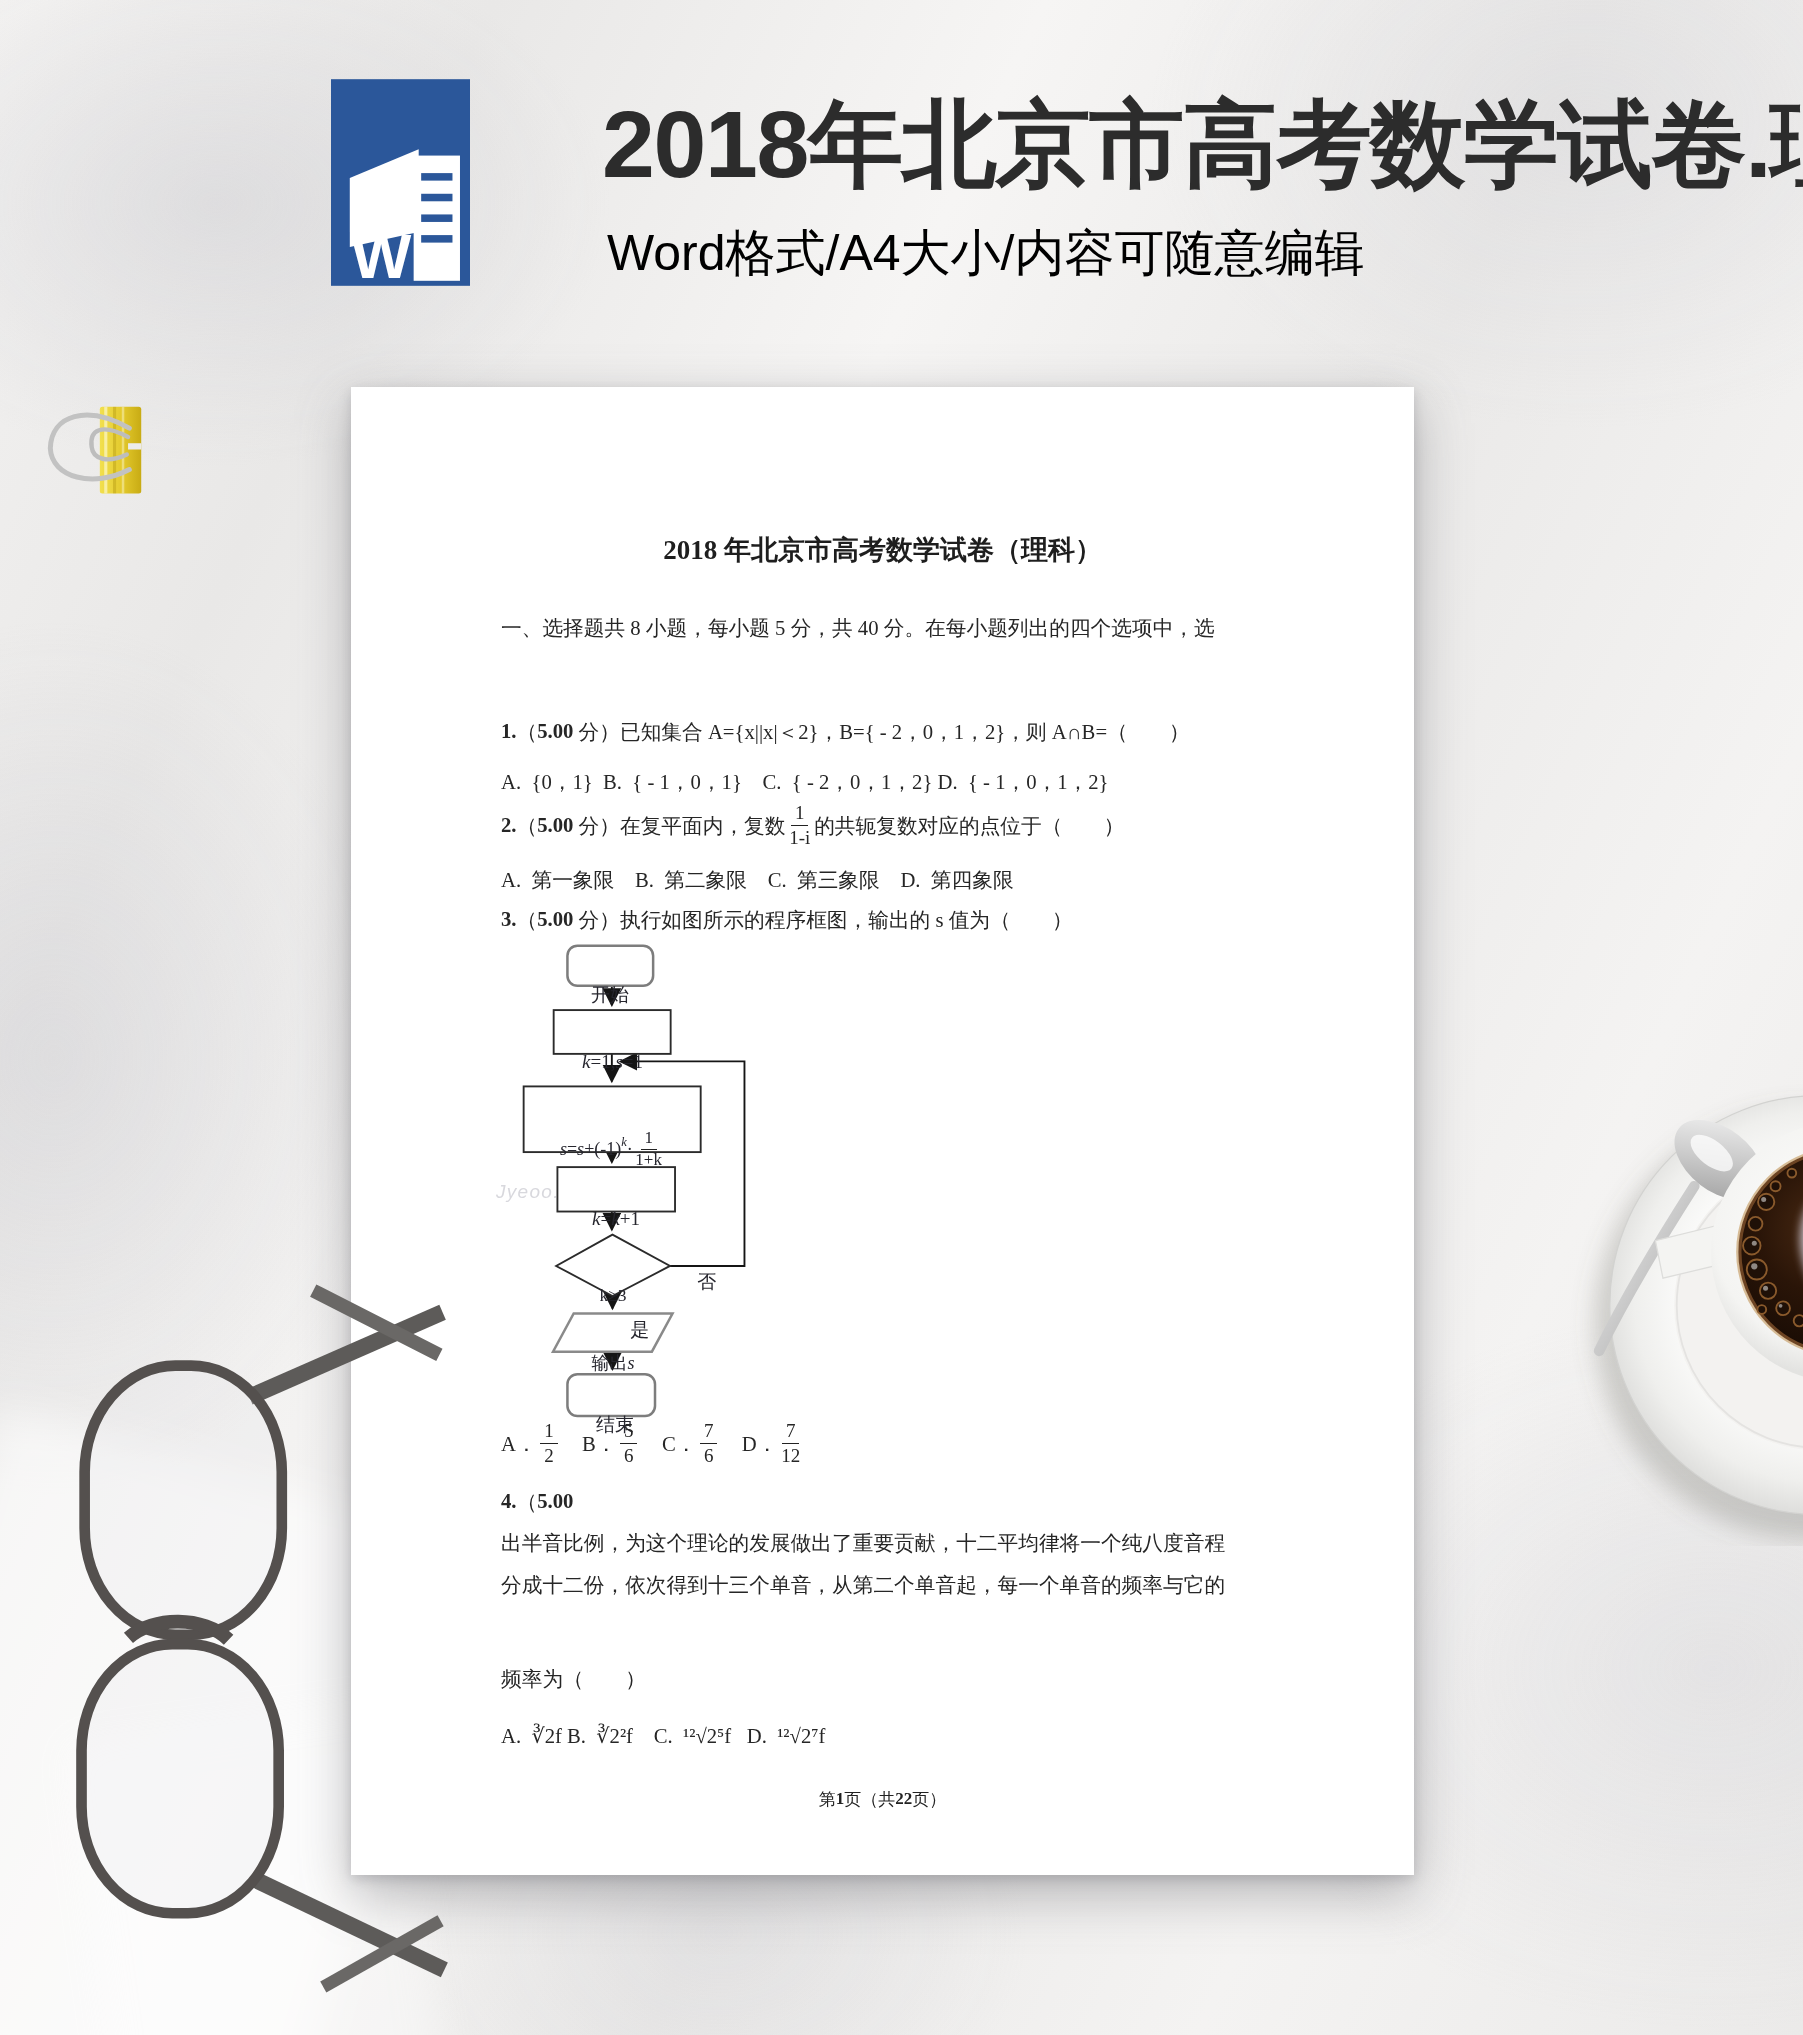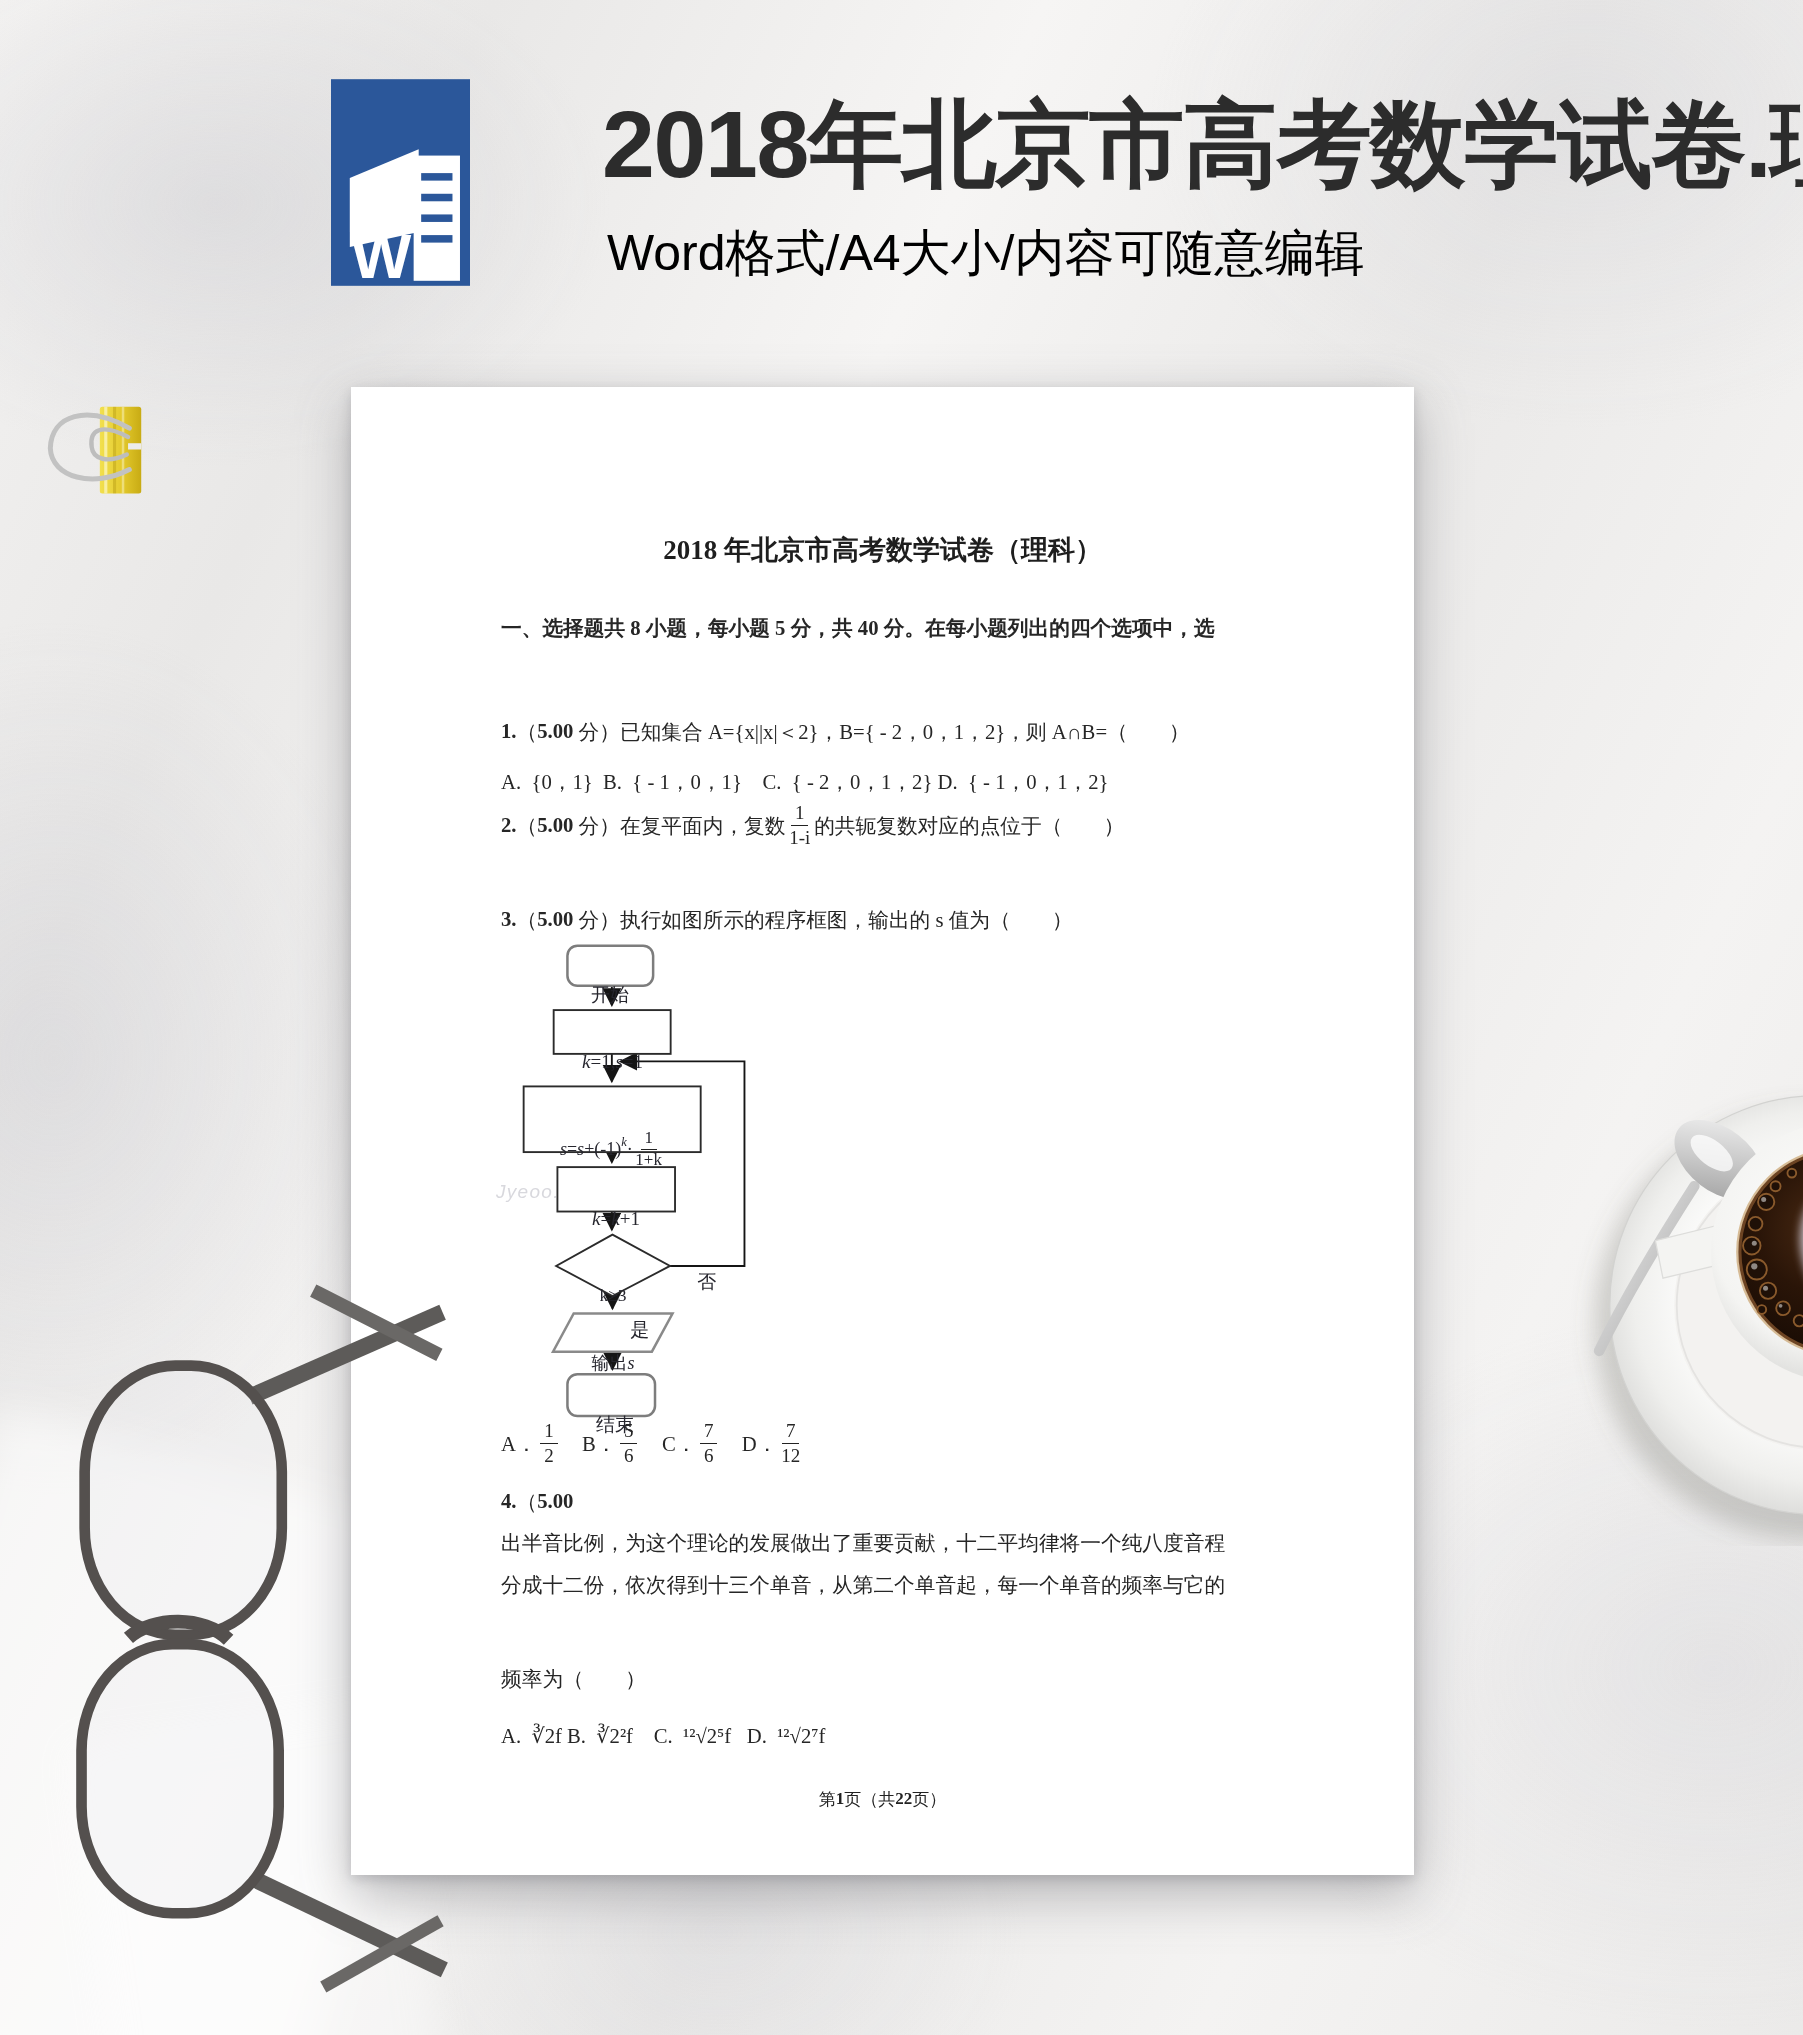--- a/index.html
+++ b/index.html
@@ -31,21 +31,21 @@
   .paper{
     position:absolute;left:351px;top:387px;width:1063px;height:1488px;background:#ffffff;
     box-shadow:0 17.5px 50px rgba(95,95,102,.42),0 3.8px 11.3px rgba(110,110,118,.28);
   }
   .line{
     position:absolute;left:150px;width:827px;height:41px;
     display:flex;align-items:center;font-size:20.7px;color:#262626;white-space:pre-wrap;
   }
   .tall{height:63px;}
   .center{left:0;width:100%;justify-content:center;}
-  .bold-line{font-weight:bold;}
+  .bold-line{font-weight:normal;}
   .b{font-weight:bold;}
   .it{font-style:italic;}
   .line sup,.fc-text sup{font-size:12.5px;transform:translateY(-7.5px);font-style:italic;}
   .frac{display:inline-flex;flex-direction:column;align-items:center;margin:0 3.8px;font-size:19px;line-height:1.05;}
   .fn{border-bottom:1.3px solid #222;padding:0 3.8px 1.9px;}
   .fd{padding-top:1.9px;}
   .doc-title{top:141px;height:44px;font-size:27px;font-weight:bold;color:#1e1e1e;}
   .footer{top:1393px;height:38px;font-size:17px;color:#222;}
   .watermark{
     position:absolute;left:145px;top:794px;font-size:19px;letter-spacing:1.3px;
@@ -95,20 +95,21 @@
 <div class="paper">
 
   <div class="line doc-title center">2018 年北京市高考数学试卷（理科）</div>
 
   <div class="line bold-line" style="top:220px">一、选择题共 8 小题，每小题 5 分，共 40 分。在每小题列出的四个选项中，选</div>
 
   <div class="line" style="top:324px"><span class="b">1.</span><span>（</span><span class="b">5.00</span><span> 分）已知集合 A={x||x|＜2}，B={ - 2，0，1，2}，则 A∩B=（　　）</span></div>
   <div class="line" style="top:374px">A.  {0，1}  B.  { - 1，0，1}    C.  { - 2，0，1，2} D.  { - 1，0，1，2}</div>
 
   <div class="line tall" style="top:407px"><span class="b">2.</span><span>（</span><span class="b">5.00</span><span> 分）在复平面内，复数</span><span class="frac"><span class="fn">1</span><span class="fd">1-i</span></span><span>的共轭复数对应的点位于（　　）</span></div>
+  <div class="line" style="top:472px">A.  第一象限    B.  第二象限    C.  第三象限    D.  第四象限</div>
 
   <div class="line" style="top:512px"><span class="b">3.</span><span>（</span><span class="b">5.00</span><span> 分）执行如图所示的程序框图，输出的 s 值为（　　）</span></div>
 
   <div class="watermark">Jyeoo.com</div>
 
   <div class="flowchart">
     <svg class="fc-svg" width="269" height="495" viewBox="0 0 430 790">
       <defs>
         <marker id="ah" markerWidth="12" markerHeight="12" refX="9" refY="5" orient="auto">
           <path d="M0,0 L10,5 L0,10 Z" fill="#151515"></path>

